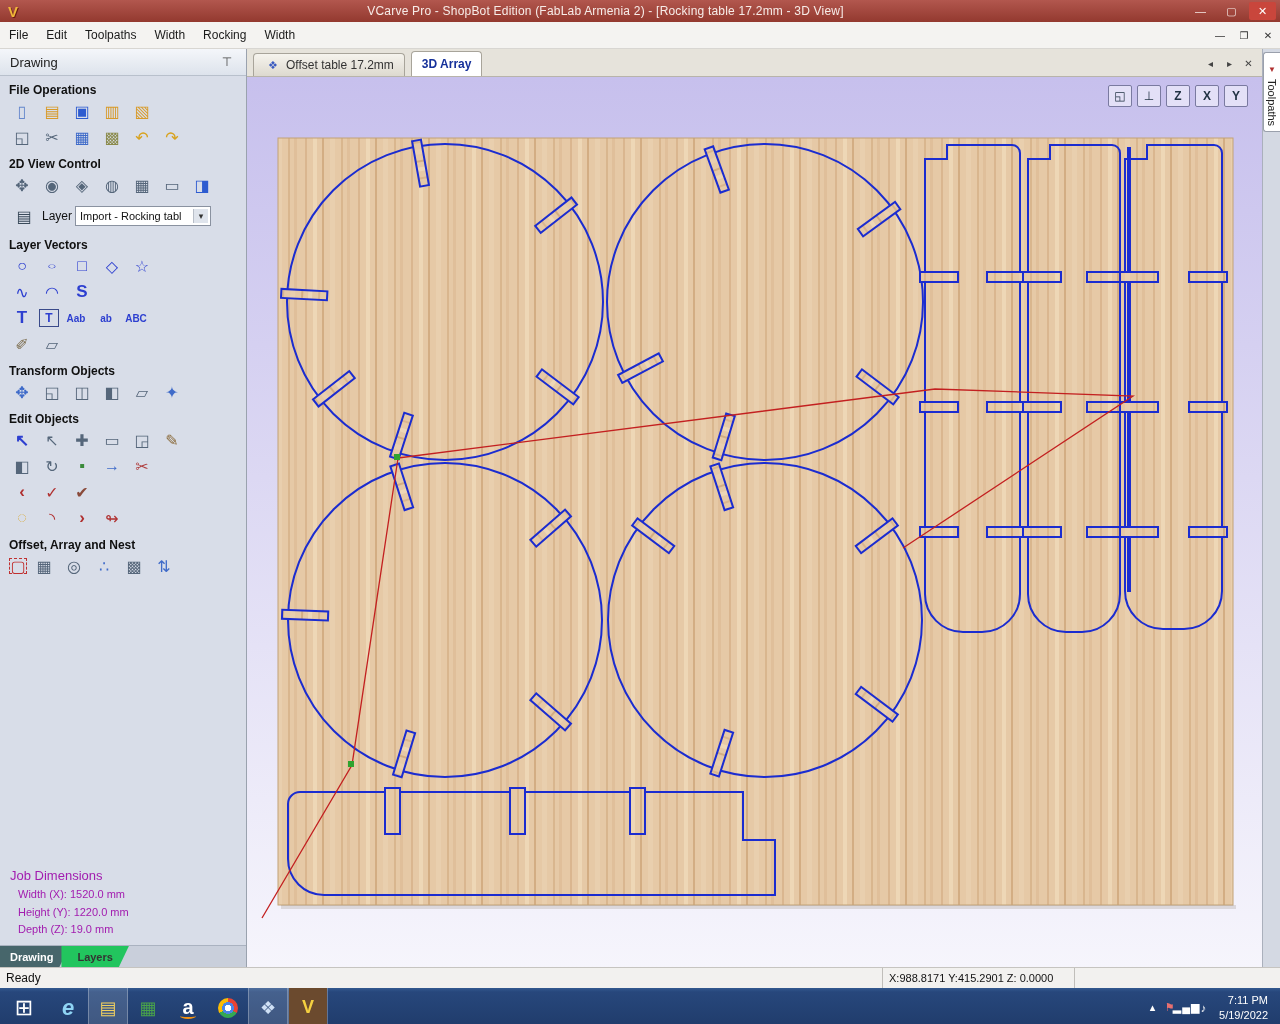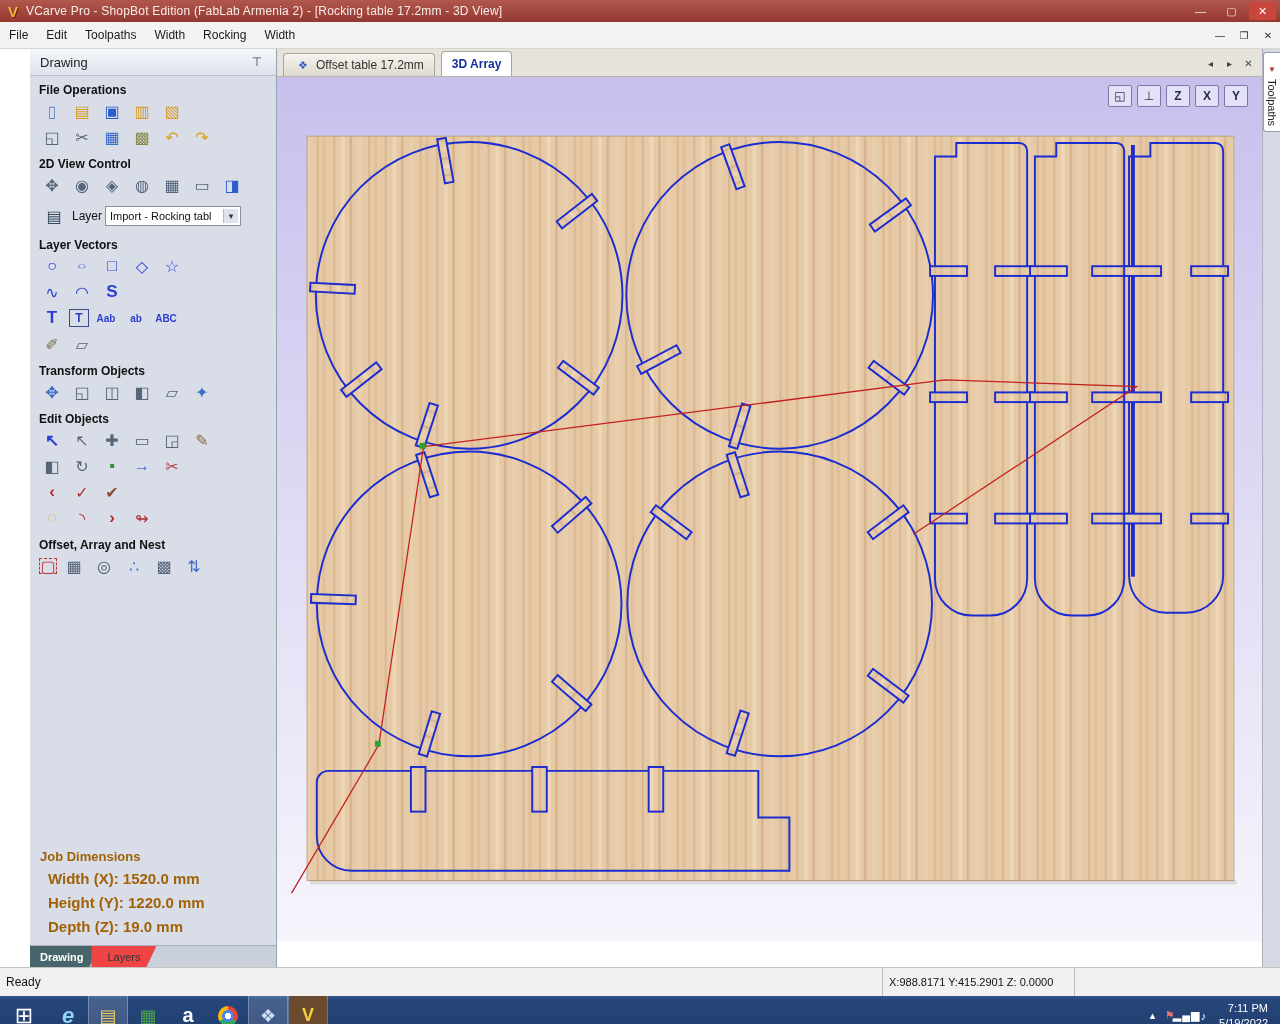--- a/index.html
+++ b/index.html
@@ -1,64 +1,64 @@
 <!DOCTYPE html>
 <html><head>
 <meta charset="utf-8">
 <style>
   html,body{margin:0;padding:0;}
   body{width:1280px;height:1024px;overflow:hidden;position:relative;background:#fff;
        font-family:"Liberation Sans",sans-serif;-webkit-font-smoothing:antialiased;}
   
   .titlebar{height:22px;background:linear-gradient(#b2574e,#93392f);display:flex;align-items:center;
             color:#f7ece8;font-size:12px;}
-  .titlebar .title{flex:1;letter-spacing:.2px;}
+  .titlebar .title{flex:1;text-align:center;letter-spacing:.2px;}
   .winctl{display:flex;align-items:center;padding-right:2px;}
   .winctl .ticon{width:27px;height:18px;font-size:11px;}
   .winctl .closebtn{background:#c9463c;border-radius:2px;}
   .ticon.logo{font-weight:bold;font-size:15px;text-shadow:1px 1px #6b1c14;width:22px;}
   
   .menubar{height:26px;background:#f4f3f1;border-bottom:1px solid #d8d6d2;display:flex;align-items:center;
            font-size:12px;color:#1a1a1a;}
   .menu-item{padding:4px 9px;cursor:default;}
   .mdictl{margin-left:auto;display:flex;}
   .mdictl .ticon{width:20px;height:16px;font-size:10px;}
   
   .ticon{display:inline-flex;align-items:center;justify-content:center;width:26px;height:24px;
          font-size:16px;margin:1px 2px;cursor:default;user-select:none;}
   .ticon.bold{font-weight:bold;font-size:17px;}
   .ticon.small{font-size:10px;font-weight:bold;letter-spacing:0;}
   .ticon.squash{transform:scaleY(.55);}
   .ticon.boxed{border:1px solid #3a4a8a;width:18px;height:16px;font-size:12px;font-weight:bold;}
   .ticon.dashedicon{border:1.5px dashed #c03030;width:16px;height:14px;color:transparent;}
   .ticon.tiny{font-size:7px;letter-spacing:1px;}
   
-  .main{display:flex;height:918px;padding-left:30px;}
+  .main{display:flex;height:918px;}
   
   .left-panel{width:247px;background:#d8dde8;border-right:1px solid #9aa2ae;display:flex;
               flex-direction:column;box-sizing:border-box;}
   .panel-header{height:26px;background:linear-gradient(#f4f6fa,#dde3ec);border-bottom:1px solid #b8c0cc;
                 display:flex;align-items:center;font-size:13px;color:#222;padding:0 8px 0 10px;flex:none;}
   .panel-header .sp{flex:1;}
   .panel-header .ticon{width:18px;height:18px;font-size:12px;}
   .section-title{font-size:12px;font-weight:bold;color:#101010;margin:7px 0 1px 9px;}
   .icon-row{display:flex;margin-left:7px;align-items:center;}
   .layer-row{display:flex;align-items:center;margin:5px 0 2px 9px;gap:3px;font-size:12px;color:#111;}
   .layer-select{display:flex;align-items:center;justify-content:space-between;background:#fff;
                 border:1px solid #8a92a0;height:18px;width:130px;font-size:11px;padding-left:4px;}
   .layer-select .ticon{width:14px;height:14px;font-size:9px;background:#dfe4ec;border-left:1px solid #b8bec8;}
   .flex-sp{flex:1;}
-  .job{margin:6px 8px 6px 10px;color:#a16207;font-weight:bold;}
+  .job{margin:6px 8px 6px 10px;color:#a21caf;font-weight:normal;}
   .job-title{font-size:13px;margin-bottom:3px;}
-  .job-line{font-size:15px;padding-left:8px;line-height:1.6;}
+  .job-line{font-size:11px;padding-left:8px;line-height:1.6;}
   .panel-tabs{height:21px;display:flex;align-items:stretch;background:#c9cfdb;border-top:1px solid #aab2c0;flex:none;}
   .ptab{font-size:11px;display:flex;align-items:center;padding:0 16px 0 10px;
         clip-path:polygon(0 0,100% 0,calc(100% - 10px) 100%,0 100%);}
   .ptab.active{background:#47666b;color:#fff;font-weight:bold;}
-  .ptab.inactive{background:#ef4444;color:#333;margin-left:-8px;padding-left:16px;}
+  .ptab.inactive{background:#22c55e;color:#333;margin-left:-8px;padding-left:16px;font-weight:bold;}
   
   .canvas-col{flex:1;display:flex;flex-direction:column;position:relative;min-width:0;}
   .tab-row{height:27px;background:#e6e3db;display:flex;align-items:flex-end;border-bottom:1px solid #b8b4aa;flex:none;}
   .doc-tab{display:flex;align-items:center;gap:4px;font-size:12px;height:22px;padding:0 10px;
            border:1px solid #a8a49a;border-bottom:none;border-radius:4px 4px 0 0;margin-left:6px;
            background:linear-gradient(#f6f4ee,#ddd9cf);color:#333;}
   .doc-tab .ticon{width:14px;height:14px;font-size:11px;}
   .doc-tab.active{background:#fff;color:#15309a;font-weight:bold;height:24px;}
   .tab-spacer{flex:1;}
   .tab-nav{display:flex;align-items:center;padding:0 4px 4px 0;}
@@ -69,21 +69,21 @@
   .view-toolbar .ticon{width:22px;height:20px;border:1px solid #7a7aa0;background:rgba(250,250,255,.55);
                        font-size:12px;border-radius:2px;margin:0;}
   
   .right-strip{width:18px;background:#d4d9e3;border-left:1px solid #aab0bc;display:flex;
                flex-direction:column;align-items:center;box-sizing:border-box;}
   .vtab{margin-top:3px;background:#fff;border:1px solid #9aa0ac;border-right:none;
         border-radius:3px 0 0 3px;padding:5px 0;display:flex;flex-direction:column;align-items:center;gap:3px;width:16px;}
   .vtab .ticon{width:12px;height:10px;font-size:8px;}
   .vtab .label{writing-mode:vertical-rl;font-size:11px;color:#222;}
   
-  .statusbar{height:29px;background:#f2f1ef;border-top:1px solid #c6c4c0;display:flex;align-items:center;
+  .statusbar{height:21px;background:#f2f1ef;border-top:1px solid #c6c4c0;display:flex;align-items:center;
              font-size:12px;color:#111;box-sizing:border-box;}
   .status-left{flex:1;padding-left:6px;}
   .status-coords{width:185px;border-left:1px solid #c0beba;padding-left:6px;font-size:11px;height:100%;
                  display:flex;align-items:center;}
   .status-right{width:205px;border-left:1px solid #c0beba;height:100%;}
   
   .taskbar{height:39px;background:linear-gradient(#33598f 0%,#27477c 10%,#203c6b 100%);display:flex;
            align-items:center;}
   .tbicon{width:40px;height:39px;display:inline-flex;align-items:center;justify-content:center;
           font-size:18px;cursor:default;box-sizing:border-box;margin:0;}

